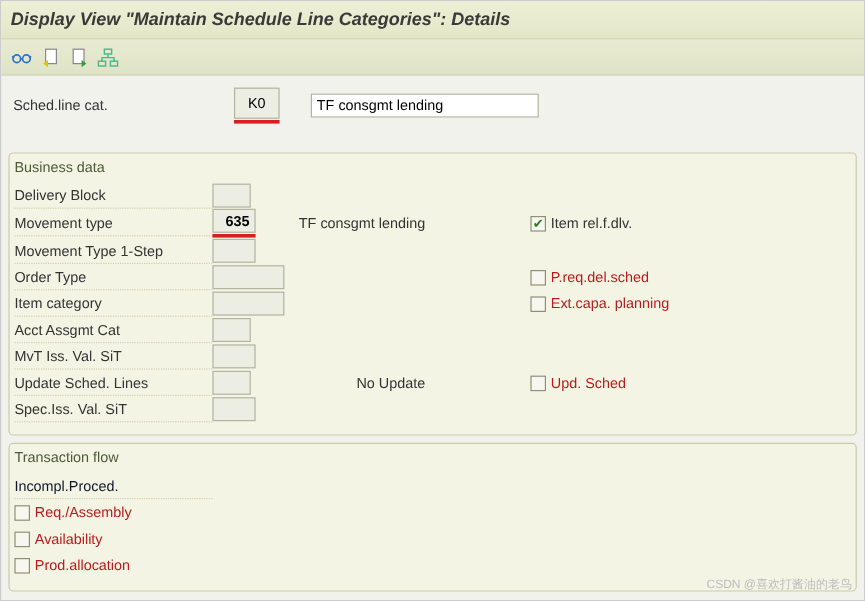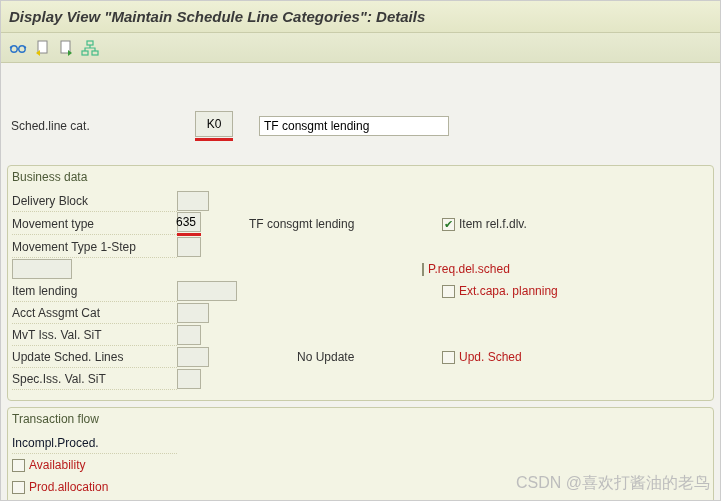--- a/index.html
+++ b/index.html
@@ -31,21 +31,20 @@
   }
   .toolbar .icon {
     width:18px; height:18px; display:flex;
     align-items:center; justify-content:center;
     cursor:pointer;
   }
   .header-row {
     display:flex; align-items:center;
     padding:10px 10px 20px 10px;
     gap:8px;
-    margin-top:38px;
   }
   .lbl { font-size:12px; color:#333; }
   .field-small {
     width:38px; height:20px;
     background:#eceee4; border:1px solid #b3b39f;
     font-size:12px; padding:12px 4px;
     text-align:left;
   }
   .field-med {
     width:190px; height:20px;
@@ -77,21 +76,21 @@
   }
   .row .lbl { min-height:22px; display:flex; align-items:center; border-bottom:1px dotted #d0d0b0;}
   .row .val {
     height:20px;
     background:#eceee4; border:1px solid #b3b39f;
     font-size:12px; padding:0 4px;
     display:flex; align-items:center;
     justify-content:flex-start;
   }
   .val.tiny  { width:32px; }
-  .val.num   { width:24px; justify-content:flex-end; }
+  .val.num   { width:36px; justify-content:flex-end;font-weight:bold; }
   .val.wider { width:60px; }
   .txt { font-size:12px; color:#333; padding-left:2px; }
   .checkbox {
     display:flex; align-items:center; gap:4px;
     font-size:12px; color:#b91c1c;
   }
   .checkbox.checked { color:#333; }
   .checkbox .box {
     width:13px; height:13px; border:1px solid #8f8f74;
     background:#f7f7ef;
@@ -103,21 +102,21 @@
     min-height:22px;
   }
   .simple-row .lbl2 {
     width:165px; font-size:12px; color:#0f172a;
     display:flex; align-items:center;
     min-height:22px; border-bottom:1px dotted #d0d0b0;
   }
   .sep-col { width:20px; }
   .watermark {
     position:absolute; bottom:6px; right:10px;
-    font-size:16px; color:#bdbdbd;
+    font-size:10px; color:#bdbdbd;
     font-family: Arial, sans-serif;
   }
 </style>
 </head>
 <body>
 
 <div class="titlebar">
   <h1>Display View "Maintain Schedule Line Categories": Details</h1>
 </div>
 
@@ -192,33 +191,34 @@
     <span class="lbl">Movement Type 1-Step</span>
     <span>
         <span class="val num"></span>
       </span>
     <span></span>
       <span class="sep-col"></span>
       <span></span>
   </div>
 
   <div class="row">
+    <span class="lbl">Order Type</span>
     <span>
         <span class="val wider"></span>
       </span>
     <span></span>
       <span class="sep-col"></span>
     <span class="checkbox">
       <span class="box"></span>
       <span>P.req.del.sched</span>
     </span>
   </div>
 
   <div class="row">
-    <span class="lbl">Item lending</span>
+    <span class="lbl">Item category</span>
     <span>
         <span class="val wider"></span>
       </span>
     <span></span>
       <span class="sep-col"></span>
     <span class="checkbox">
       <span class="box"></span>
       <span>Ext.capa. planning</span>
     </span>
   </div>
@@ -271,20 +271,26 @@
   <div class="panel-title">Transaction flow</div>
 
   <div class="simple-row">
     <span class="lbl2">Incompl.Proced.</span>
     <span class="val tiny"></span>
   </div>
 
   <div class="simple-row">
     <span class="checkbox">
       <span class="box"></span>
+      <span>Req./Assembly</span>
+    </span>
+  </div>
+  <div class="simple-row">
+    <span class="checkbox">
+      <span class="box"></span>
       <span>Availability</span>
     </span>
   </div>
   <div class="simple-row">
     <span class="checkbox">
       <span class="box"></span>
       <span>Prod.allocation</span>
     </span>
   </div>
 </div>

